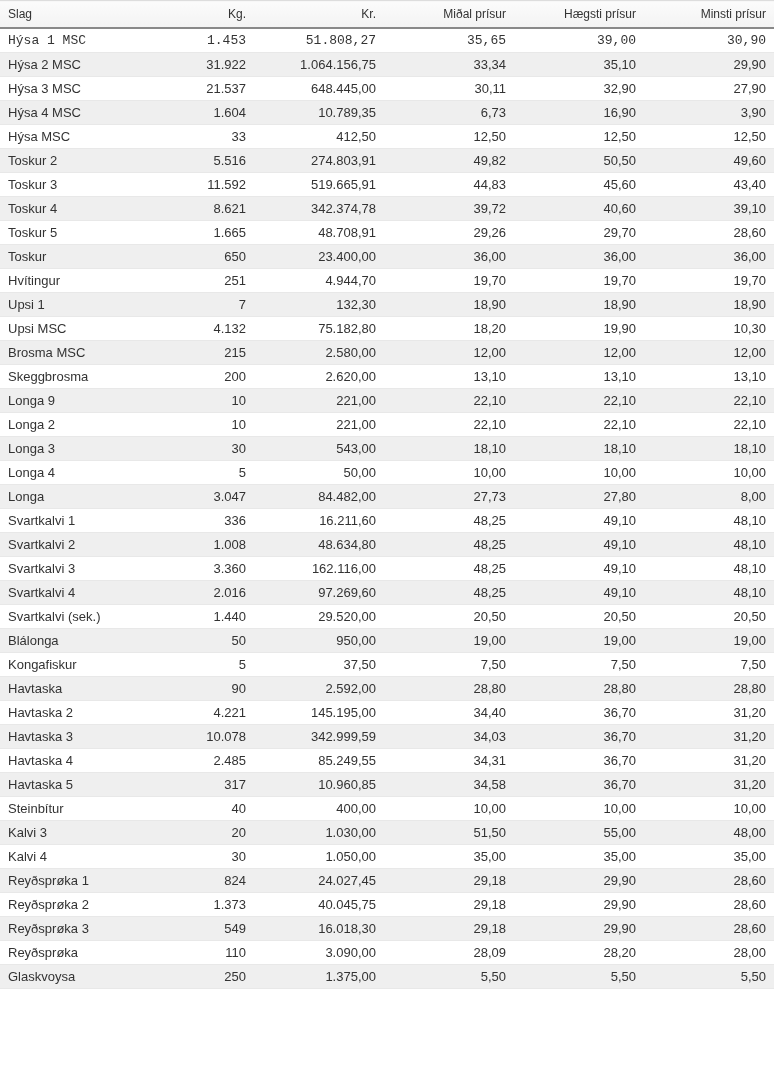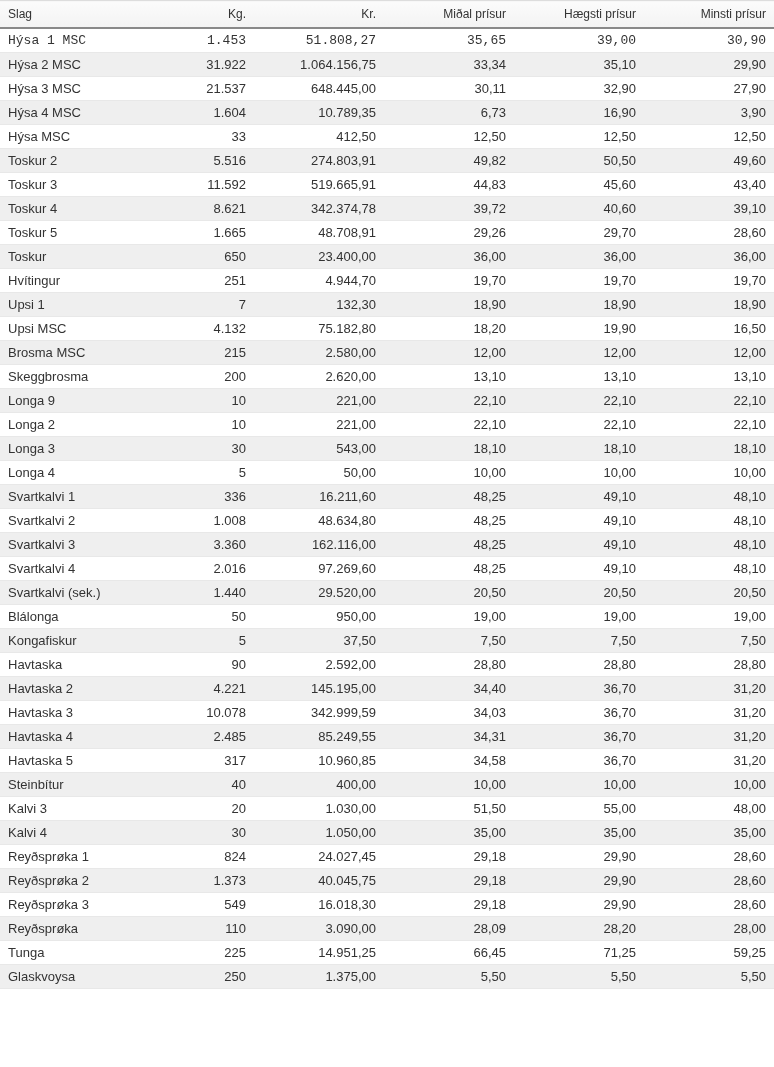--- a/index.html
+++ b/index.html
@@ -167,21 +167,21 @@
           <td class="ar">18,90</td>
           <td class="ar">18,90</td>
           <td class="ar">18,90</td>
         </tr>
         <tr>
           <td class="al">Upsi MSC</td>
           <td class="ar">4.132</td>
           <td class="ar">75.182,80</td>
           <td class="ar">18,20</td>
           <td class="ar">19,90</td>
-          <td class="ar">16,50</td>
+          <td class="ar">10,30</td>
         </tr>
         <tr>
           <td class="al">Brosma MSC</td>
           <td class="ar">215</td>
           <td class="ar">2.580,00</td>
           <td class="ar">12,00</td>
           <td class="ar">12,00</td>
           <td class="ar">12,00</td>
         </tr>
         <tr>
@@ -218,20 +218,28 @@
         </tr>
         <tr>
           <td class="al">Longa 4</td>
           <td class="ar">5</td>
           <td class="ar">50,00</td>
           <td class="ar">10,00</td>
           <td class="ar">10,00</td>
           <td class="ar">10,00</td>
         </tr>
         <tr>
+          <td class="al">Longa</td>
+          <td class="ar">3.047</td>
+          <td class="ar">84.482,00</td>
+          <td class="ar">27,73</td>
+          <td class="ar">27,80</td>
+          <td class="ar">8,00</td>
+        </tr>
+        <tr>
           <td class="al">Svartkalvi 1</td>
           <td class="ar">336</td>
           <td class="ar">16.211,60</td>
           <td class="ar">48,25</td>
           <td class="ar">49,10</td>
           <td class="ar">48,10</td>
         </tr>
         <tr>
           <td class="al">Svartkalvi 2</td>
           <td class="ar">1.008</td>
@@ -370,28 +378,20 @@
         </tr>
         <tr>
           <td class="al">Reyðsprøka</td>
           <td class="ar">110</td>
           <td class="ar">3.090,00</td>
           <td class="ar">28,09</td>
           <td class="ar">28,20</td>
           <td class="ar">28,00</td>
         </tr>
         <tr>
-          <td class="al">Tunga</td>
-          <td class="ar">225</td>
-          <td class="ar">14.951,25</td>
-          <td class="ar">66,45</td>
-          <td class="ar">71,25</td>
-          <td class="ar">59,25</td>
-        </tr>
-        <tr>
           <td class="al">Glaskvoysa</td>
           <td class="ar">250</td>
           <td class="ar">1.375,00</td>
           <td class="ar">5,50</td>
           <td class="ar">5,50</td>
           <td class="ar">5,50</td>
         </tr>
         <tr>
           <td class="al"></td>
           <td class="ar"></td>

